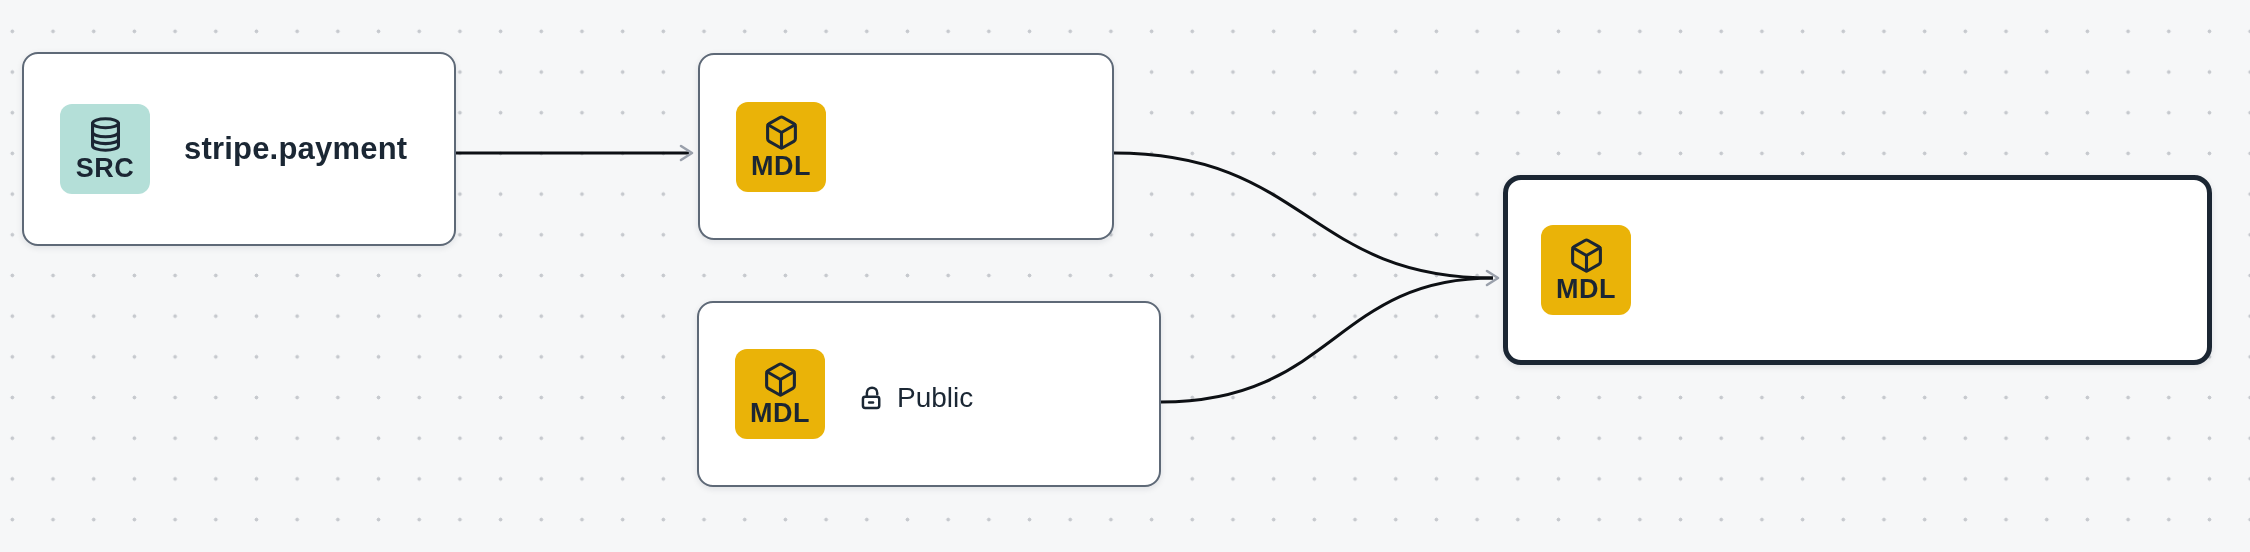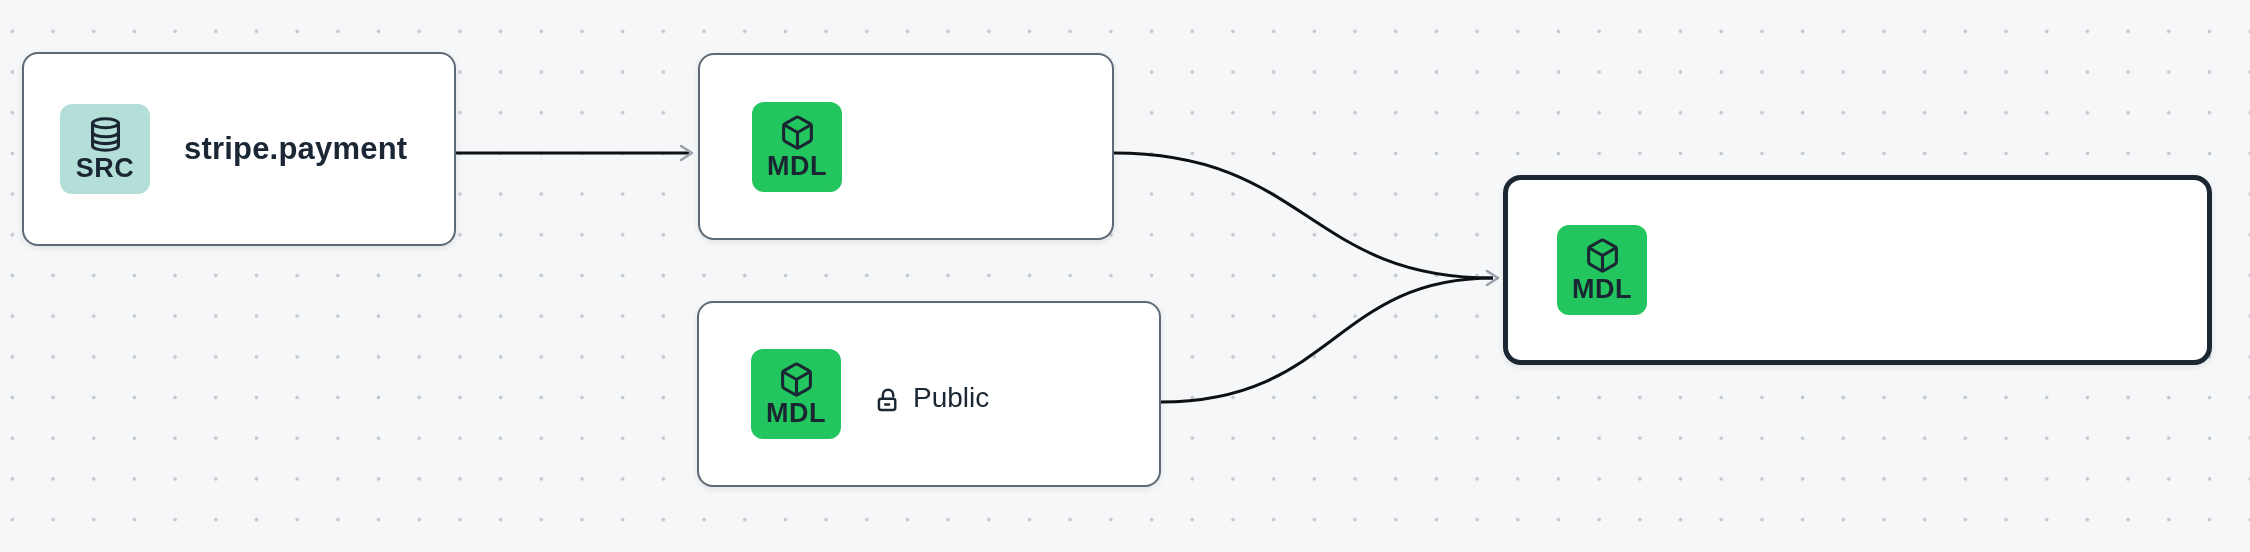--- a/index.html
+++ b/index.html
@@ -68,21 +68,21 @@
     width: 90px;
     height: 90px;
     border-radius: 12px;
     display: flex;
     flex-direction: column;
     align-items: center;
     justify-content: center;
     color: #1b2633;
   }
   .badge-src { background: #b4dfd8; }
-  .badge-mdl { background: #22c55e; margin-left: 16px; }
+  .badge-mdl { background: #eab308; }
   .badge svg { display: block; margin-top: 2px; }
   .badge-label {
     font-size: 27px;
     font-weight: 600;
     letter-spacing: 0.5px;
     line-height: 1.1;
     margin-top: 1px;
   }
 
   
@@ -96,21 +96,21 @@
     font-size: 31px;
     font-weight: 600;
     color: #1b2734;
     letter-spacing: 0.2px;
     line-height: 1.15;
     white-space: nowrap;
     text-align: right;
   }
   .node-subtitle {
     display: flex;
-    align-items: flex-end;
+    align-items: center;
     gap: 11px;
     margin-top: 9px;
     font-size: 28px;
     font-weight: 400;
     color: #1b2734;
     line-height: 1.1;
   }
   .node-subtitle svg { display: block; }
 </style>
 </head>

